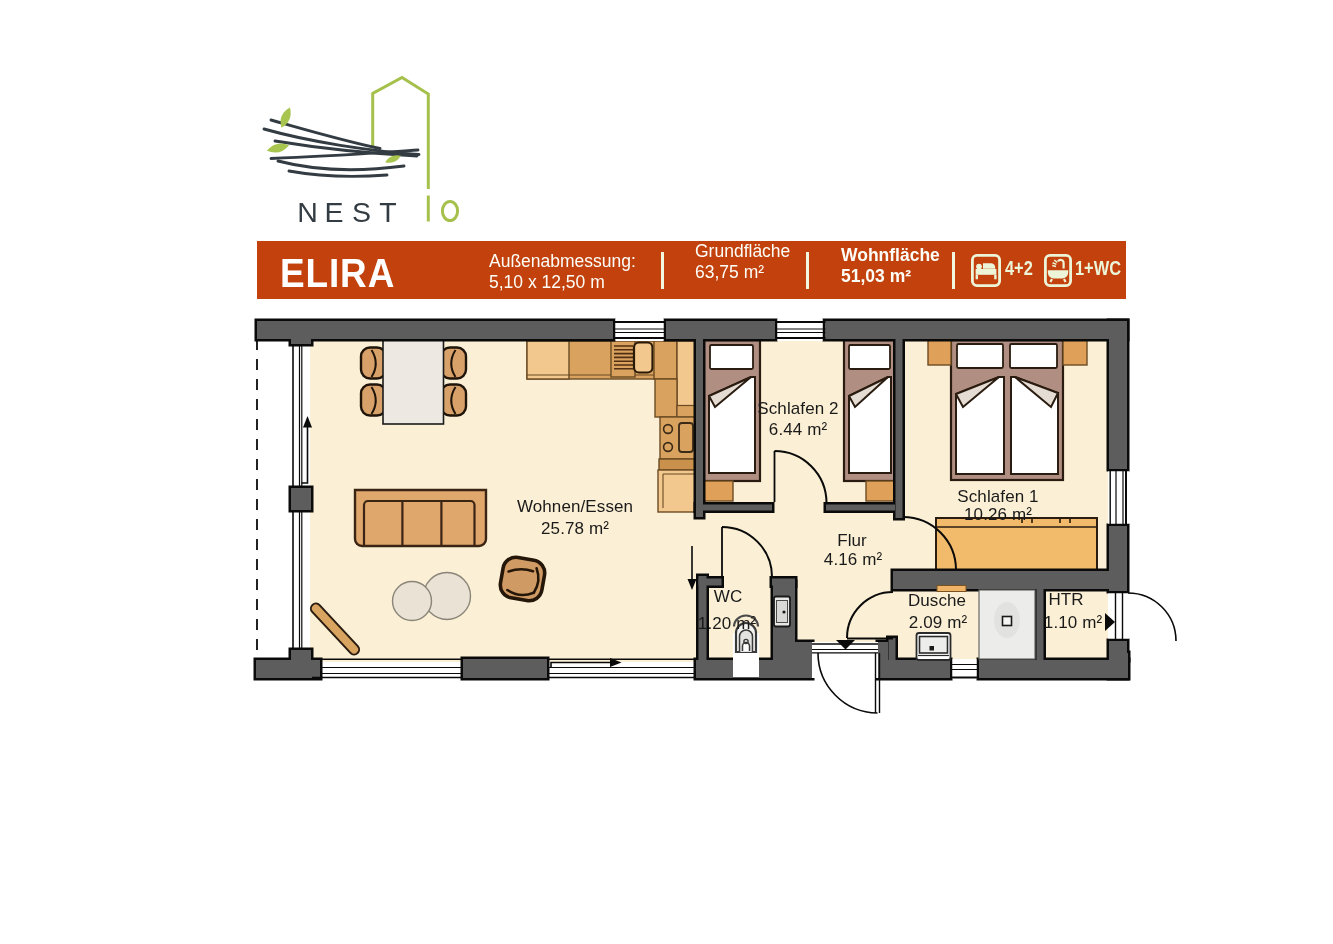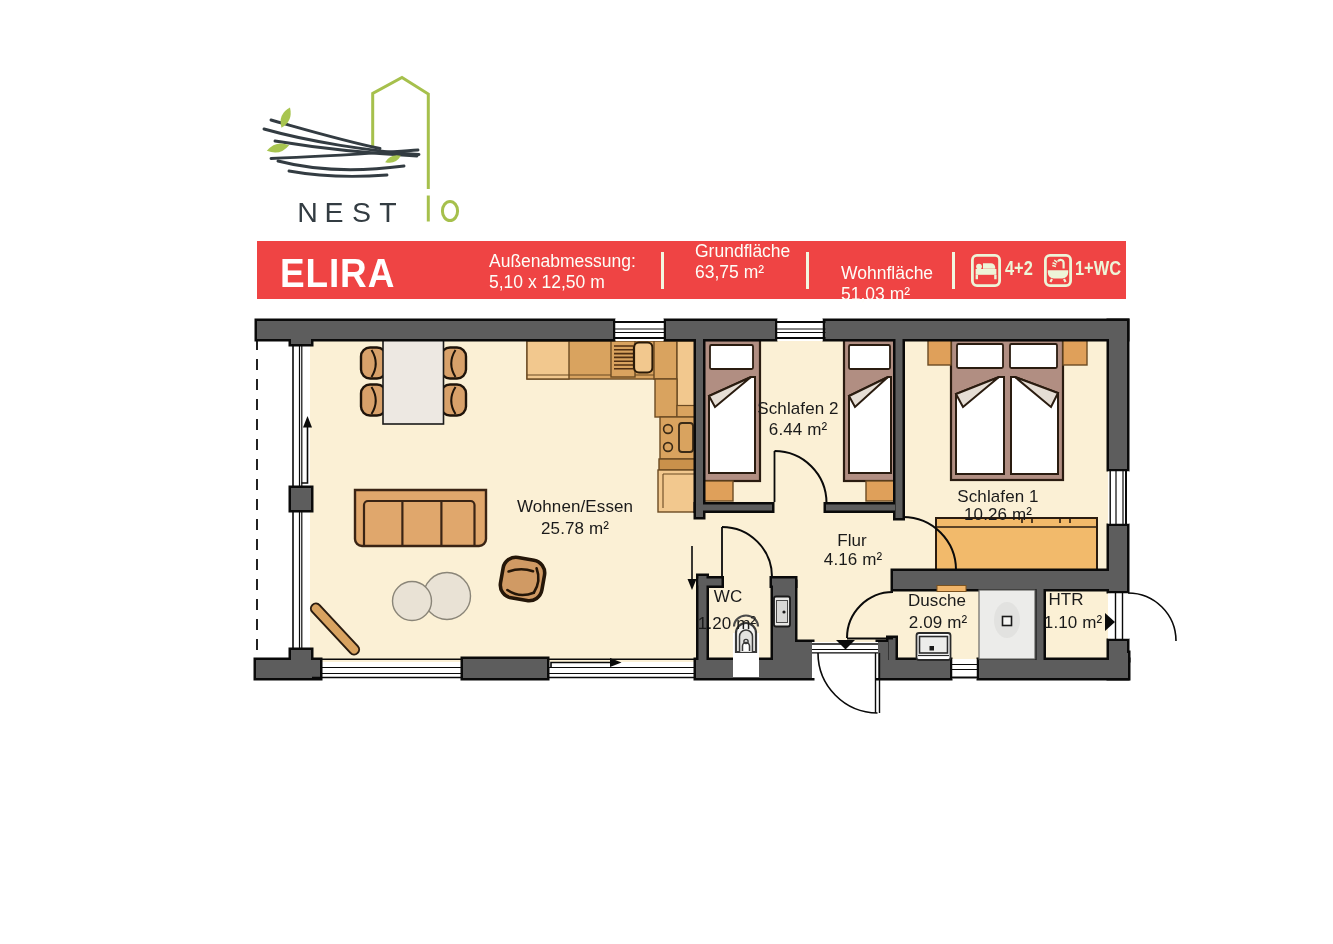--- a/index.html
+++ b/index.html
@@ -1,18 +1,18 @@
 <!DOCTYPE html>
 <html><head>
 <meta charset="utf-8">
 <style>
   html,body{margin:0;padding:0;background:#fff;}
   body{width:1333px;height:944px;position:relative;font-family:"Liberation Sans",sans-serif;overflow:hidden;}
   .abs{position:absolute;}
-  .banner{position:absolute;left:257px;top:241px;width:869px;height:58px;background:#ef4444;}
+  .banner{position:absolute;left:257px;top:241px;width:869px;height:58px;background:#c2410c;}
   .bt{position:absolute;color:#FDFEF8;font-size:17.5px;line-height:21px;white-space:nowrap;}
   .sep{position:absolute;top:11px;width:2.5px;height:37px;background:#F2F7E0;}
   .elira{position:absolute;left:23px;top:9px;color:#FFFFFF;font-size:41px;font-weight:bold;letter-spacing:1px;transform:scaleX(0.9);transform-origin:0 0;}
   .icotxt{position:absolute;color:#EDF5D8;font-size:20px;font-weight:bold;transform:scaleX(0.82);transform-origin:0 0;white-space:nowrap;}
 </style>
 </head>
 <body>
 
 <svg class="abs" style="left:255px;top:60px" width="220" height="175" viewBox="255 60 220 175">
 
@@ -51,21 +51,21 @@
   <div class="elira">ELIRA</div>
 
   <div class="bt" style="left:232px;top:10px;">Außenabmessung:<br>5,10 x 12,50 m</div>
 
   <div class="sep" style="left:404px;"></div>
 
   <div class="bt" style="left:438px;top:0;">Grundfläche<br>63,75 m²</div>
 
   <div class="sep" style="left:549px;"></div>
 
-  <div class="bt" style="left:584px;top:22px;">Wohnfläche<br>51,03 m²</div>
+  <div class="bt" style="left:584px;top:4px;font-weight:bold;">Wohnfläche<br>51,03 m²</div>
 
   <div class="sep" style="left:695px;"></div>
 
   <svg class="abs" style="left:714px;top:12px" width="30" height="35" viewBox="0 0 30 35">
   <rect x="1.4" y="2.4" width="27.2" height="30.2" rx="4.5" fill="none" stroke="#EDF5D8" stroke-width="2.8"></rect>
   <circle cx="8" cy="13.6" r="2.9" fill="#EDF5D8"></circle>
   <path d="M12 10.2 h8 a4.2 4.2 0 0 1 4.2 4.2 v1.4 h-12.2 Z" fill="#EDF5D8"></path>
   <rect x="4.6" y="16" width="20.8" height="5.8" fill="#EDF5D8"></rect>
   <path d="M5.8 22 v4.2 M24.4 22 v4.2" stroke="#EDF5D8" stroke-width="2.4"></path>
   </svg>

